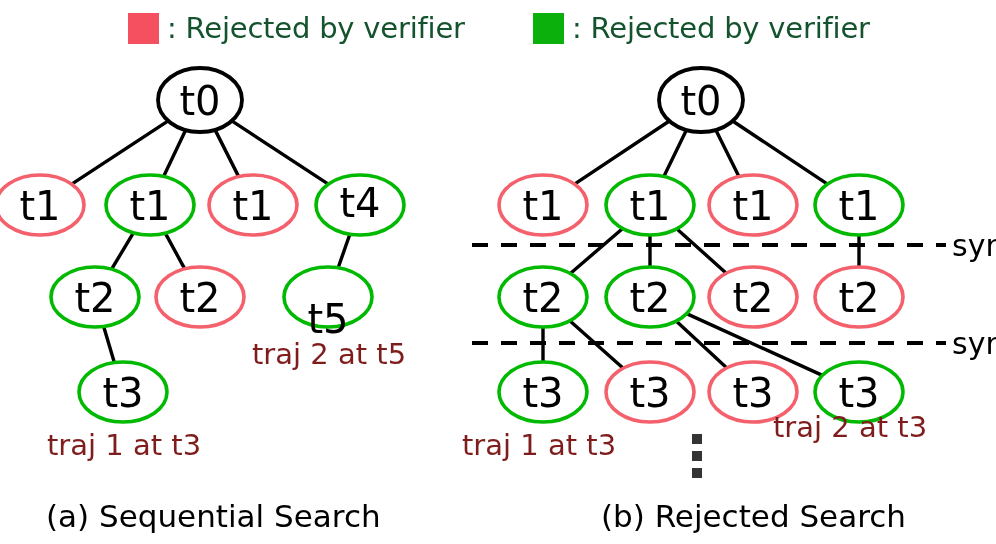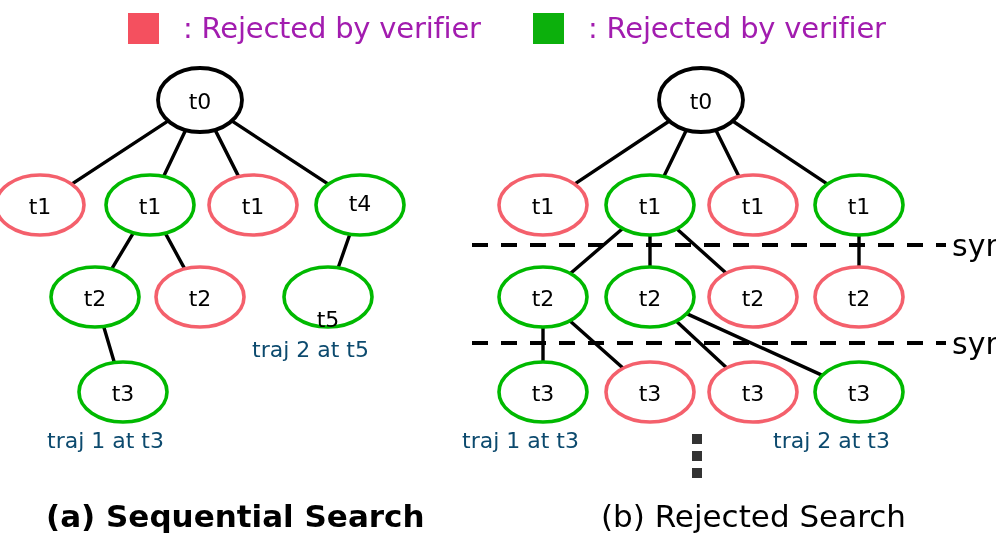--- a/index.html
+++ b/index.html
@@ -32,52 +32,52 @@
     align-items: center;
     height: 44px;
   }
   .legend-swatch {
     width: 31px;
     height: 31px;
     display: inline-block;
   }
   .legend-text {
     font-size: 29px;
-    color: #a21caf;
-    margin-left: 24px;
+    color: #14532d;
+    margin-left: 8px;
     white-space: nowrap;
     letter-spacing: -0.2px;
   }
   #legend-rejected { left: 128px; top: 0px; }
   #legend-selected { left: 533px; top: 0px; }
 
   
   .tree-svg {
     position: absolute;
     left: 0;
     top: 0;
     width: 996px;
     height: 544px;
   }
 
   
   .node-label {
     position: absolute;
-    font-size: 22px;
+    font-size: 40px;
     color: #000000;
     transform: translate(-50%, -50%);
     white-space: nowrap;
     pointer-events: none;
   }
 
   
   .annot {
     position: absolute;
-    font-size: 22px;
-    color: #0c4a6e;
+    font-size: 29px;
+    color: #7f1d1d;
     white-space: nowrap;
   }
   .caption {
     position: absolute;
     font-size: 31px;
     color: #000000;
     white-space: nowrap;
   }
   .sync-label {
     position: absolute;
@@ -166,38 +166,38 @@
       <div class="node-label" style="left: 40px; top: 206px;">t1</div>
       <div class="node-label" style="left: 150px; top: 206px;">t1</div>
       <div class="node-label" style="left: 253px; top: 206px;">t1</div>
       <div class="node-label" style="left: 360px; top: 203px;">t4</div>
       <div class="node-label" style="left: 95px; top: 298px;">t2</div>
       <div class="node-label" style="left: 200px; top: 298px;">t2</div>
       <div class="node-label" style="left: 328px; top: 298px; margin-top: 21px;">t5</div>
       <div class="node-label" style="left: 123px; top: 393px;">t3</div>
       <div class="annot" style="left: 252px; top: 337px;">traj 2 at t5</div>
       <div class="annot" style="left: 47px; top: 428px;">traj 1 at t3</div>
-      <div class="caption" style="left: 46px; top: 498px; font-weight: bold;">(a) Sequential Search</div>
+      <div class="caption" style="left: 46px; top: 498px;">(a) Sequential Search</div>
       <div class="sync-label" style="left: 952px; top: 228px;">sync</div>
       <div class="sync-label" style="left: 952px; top: 326px;">sync</div>
       <div class="node-label" style="left: 701px; top: 101px;">t0</div>
       <div class="node-label" style="left: 543px; top: 206px;">t1</div>
       <div class="node-label" style="left: 650px; top: 206px;">t1</div>
       <div class="node-label" style="left: 753px; top: 206px;">t1</div>
       <div class="node-label" style="left: 859px; top: 206px;">t1</div>
       <div class="node-label" style="left: 543px; top: 298px;">t2</div>
       <div class="node-label" style="left: 650px; top: 298px;">t2</div>
       <div class="node-label" style="left: 753px; top: 298px;">t2</div>
       <div class="node-label" style="left: 859px; top: 298px;">t2</div>
       <div class="node-label" style="left: 543px; top: 393px;">t3</div>
       <div class="node-label" style="left: 650px; top: 393px;">t3</div>
       <div class="node-label" style="left: 753px; top: 393px;">t3</div>
       <div class="node-label" style="left: 859px; top: 393px;">t3</div>
       <div class="annot" style="left: 462px; top: 428px;">traj 1 at t3</div>
-      <div class="annot" style="left: 773px; top: 428px;">traj 2 at t3</div>
+      <div class="annot" style="left: 773px; top: 410px;">traj 2 at t3</div>
       <div class="vdots" style="left: 692px; top: 434px;">
         <span></span>
         <span></span>
         <span></span>
       </div>
       <div class="caption" style="left: 601px; top: 498px;">(b) Rejected Search</div>
     </div>
 
 </div>
 

